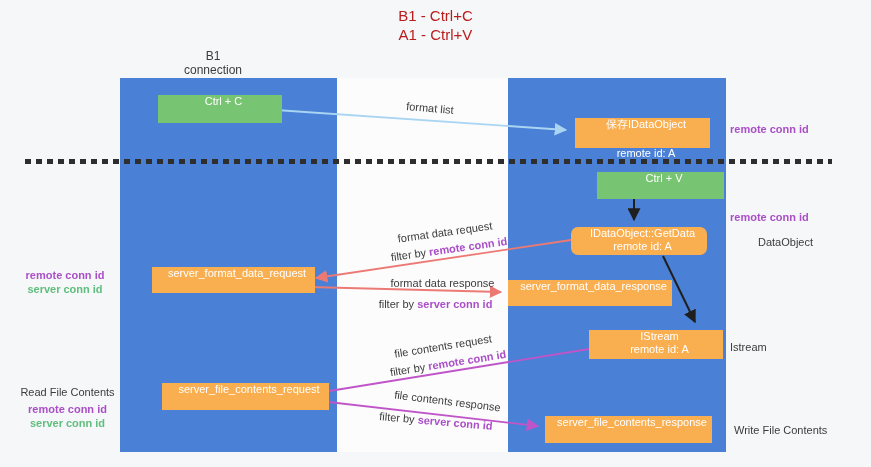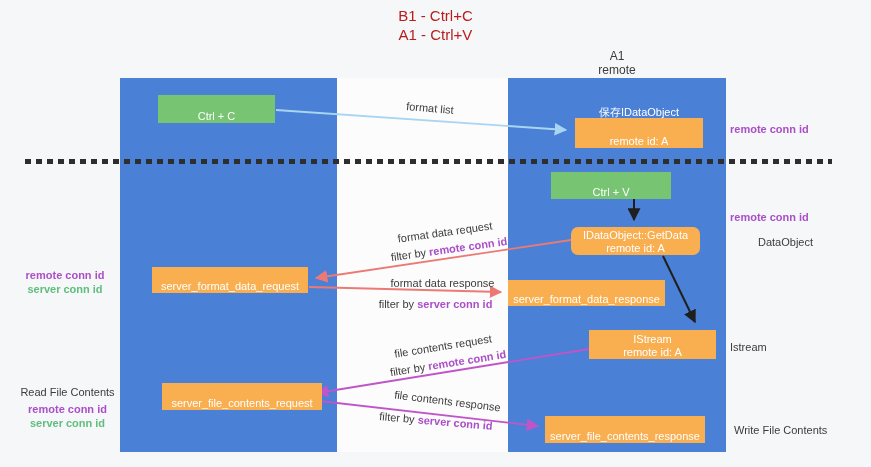--- a/index.html
+++ b/index.html
@@ -13,22 +13,22 @@
   .mid-strip{left:337px;top:78px;width:171px;height:374px;background:#fcfcfd;}
   .lane{top:78px;width:218px;height:374px;background:#4a80d6;}
   .lane.left{left:120px;width:217px;}
   .lane.right{left:508px;}
   .title{left:300px;top:6px;width:271px;text-align:center;color:#b91c1c;
          font-size:15px;line-height:19px;}
   .lane-header{top:49px;width:150px;text-align:center;color:#3c3c3c;
                font-size:12px;line-height:14px;}
   .lane-header.left{left:138px;}
   .lane-header.right{left:542px;}
-  .node{display:flex;flex-direction:column;align-items:center;justify-content:flex-end;
-        color:#fff;font-size:11px;line-height:13px;text-align:center;}
+  .node{display:flex;flex-direction:column;align-items:center;justify-content:flex-start;
+        color:#fff;font-size:11px;line-height:13px;text-align:center;padding-left:7px;}
   .node.green{background:#77c473;}
   .node.orange{background:#f9ae4f;}
   .divider{left:25px;top:159px;width:807px;height:5px;
            background:repeating-linear-gradient(90deg,#2e2e2e 0 6px,transparent 6px 11px);}
   svg.arrows{left:0;top:0;width:871px;height:467px;pointer-events:none;}
   .arrow-label{font-size:11px;color:#3c3c3c;text-align:center;white-space:nowrap;}
   .side-label{font-size:11px;white-space:nowrap;}
   .purple{color:#ab4fc8;font-weight:bold;}
   .greenlbl{color:#5fbe7d;font-weight:bold;}
   .dark{color:#3c3c3c;}
@@ -39,23 +39,23 @@
 
 <div class="scene">
 
   <div class="abs mid-strip"></div>
 
   <div class="abs title">
     <div>B1 - Ctrl+C</div>
     <div>A1 - Ctrl+V</div>
   </div>
 
-  <div class="abs lane-header right">
-    <div>A1</div>
-    <div>remote</div>
+  <div class="abs lane-header left">
+    <div>B1</div>
+    <div>connection</div>
   </div>
 
   <div class="abs lane left"></div>
   <div class="abs lane right"></div>
 
   <svg class="abs arrows" viewBox="0 0 871 467">
     <defs>
       <marker id="ah-blue" viewBox="0 0 10 10" refX="9" refY="5" markerWidth="7" markerHeight="7" orient="auto">
           <path d="M0,0 L10,5 L0,10 z" fill="#a9d5f2"></path>
         </marker>
@@ -80,21 +80,21 @@
 
   <div class="abs node green" style="left:158px;top:95px;width:117px;height:28px;">
     <span>Ctrl + C</span>
   </div>
 
   <div class="abs node orange" style="left:575px;top:118px;width:128px;height:30px;gap:16px;">
     <span>保存IDataObject</span>
     <span>remote id: A</span>
   </div>
 
-  <div class="abs node green" style="left:551px;top:172px;width:120px;height:27px;">
+  <div class="abs node green" style="left:597px;top:172px;width:120px;height:27px;">
     <span>Ctrl + V</span>
   </div>
 
   <div class="abs node orange" style="left:571px;top:227px;width:129px;height:28px;border-radius:7px;">
     <span>IDataObject::GetData</span>
     <span>remote id: A</span>
   </div>
 
   <div class="abs node orange" style="left:152px;top:267px;width:156px;height:26px;">
     <span>server_format_data_request</span>

